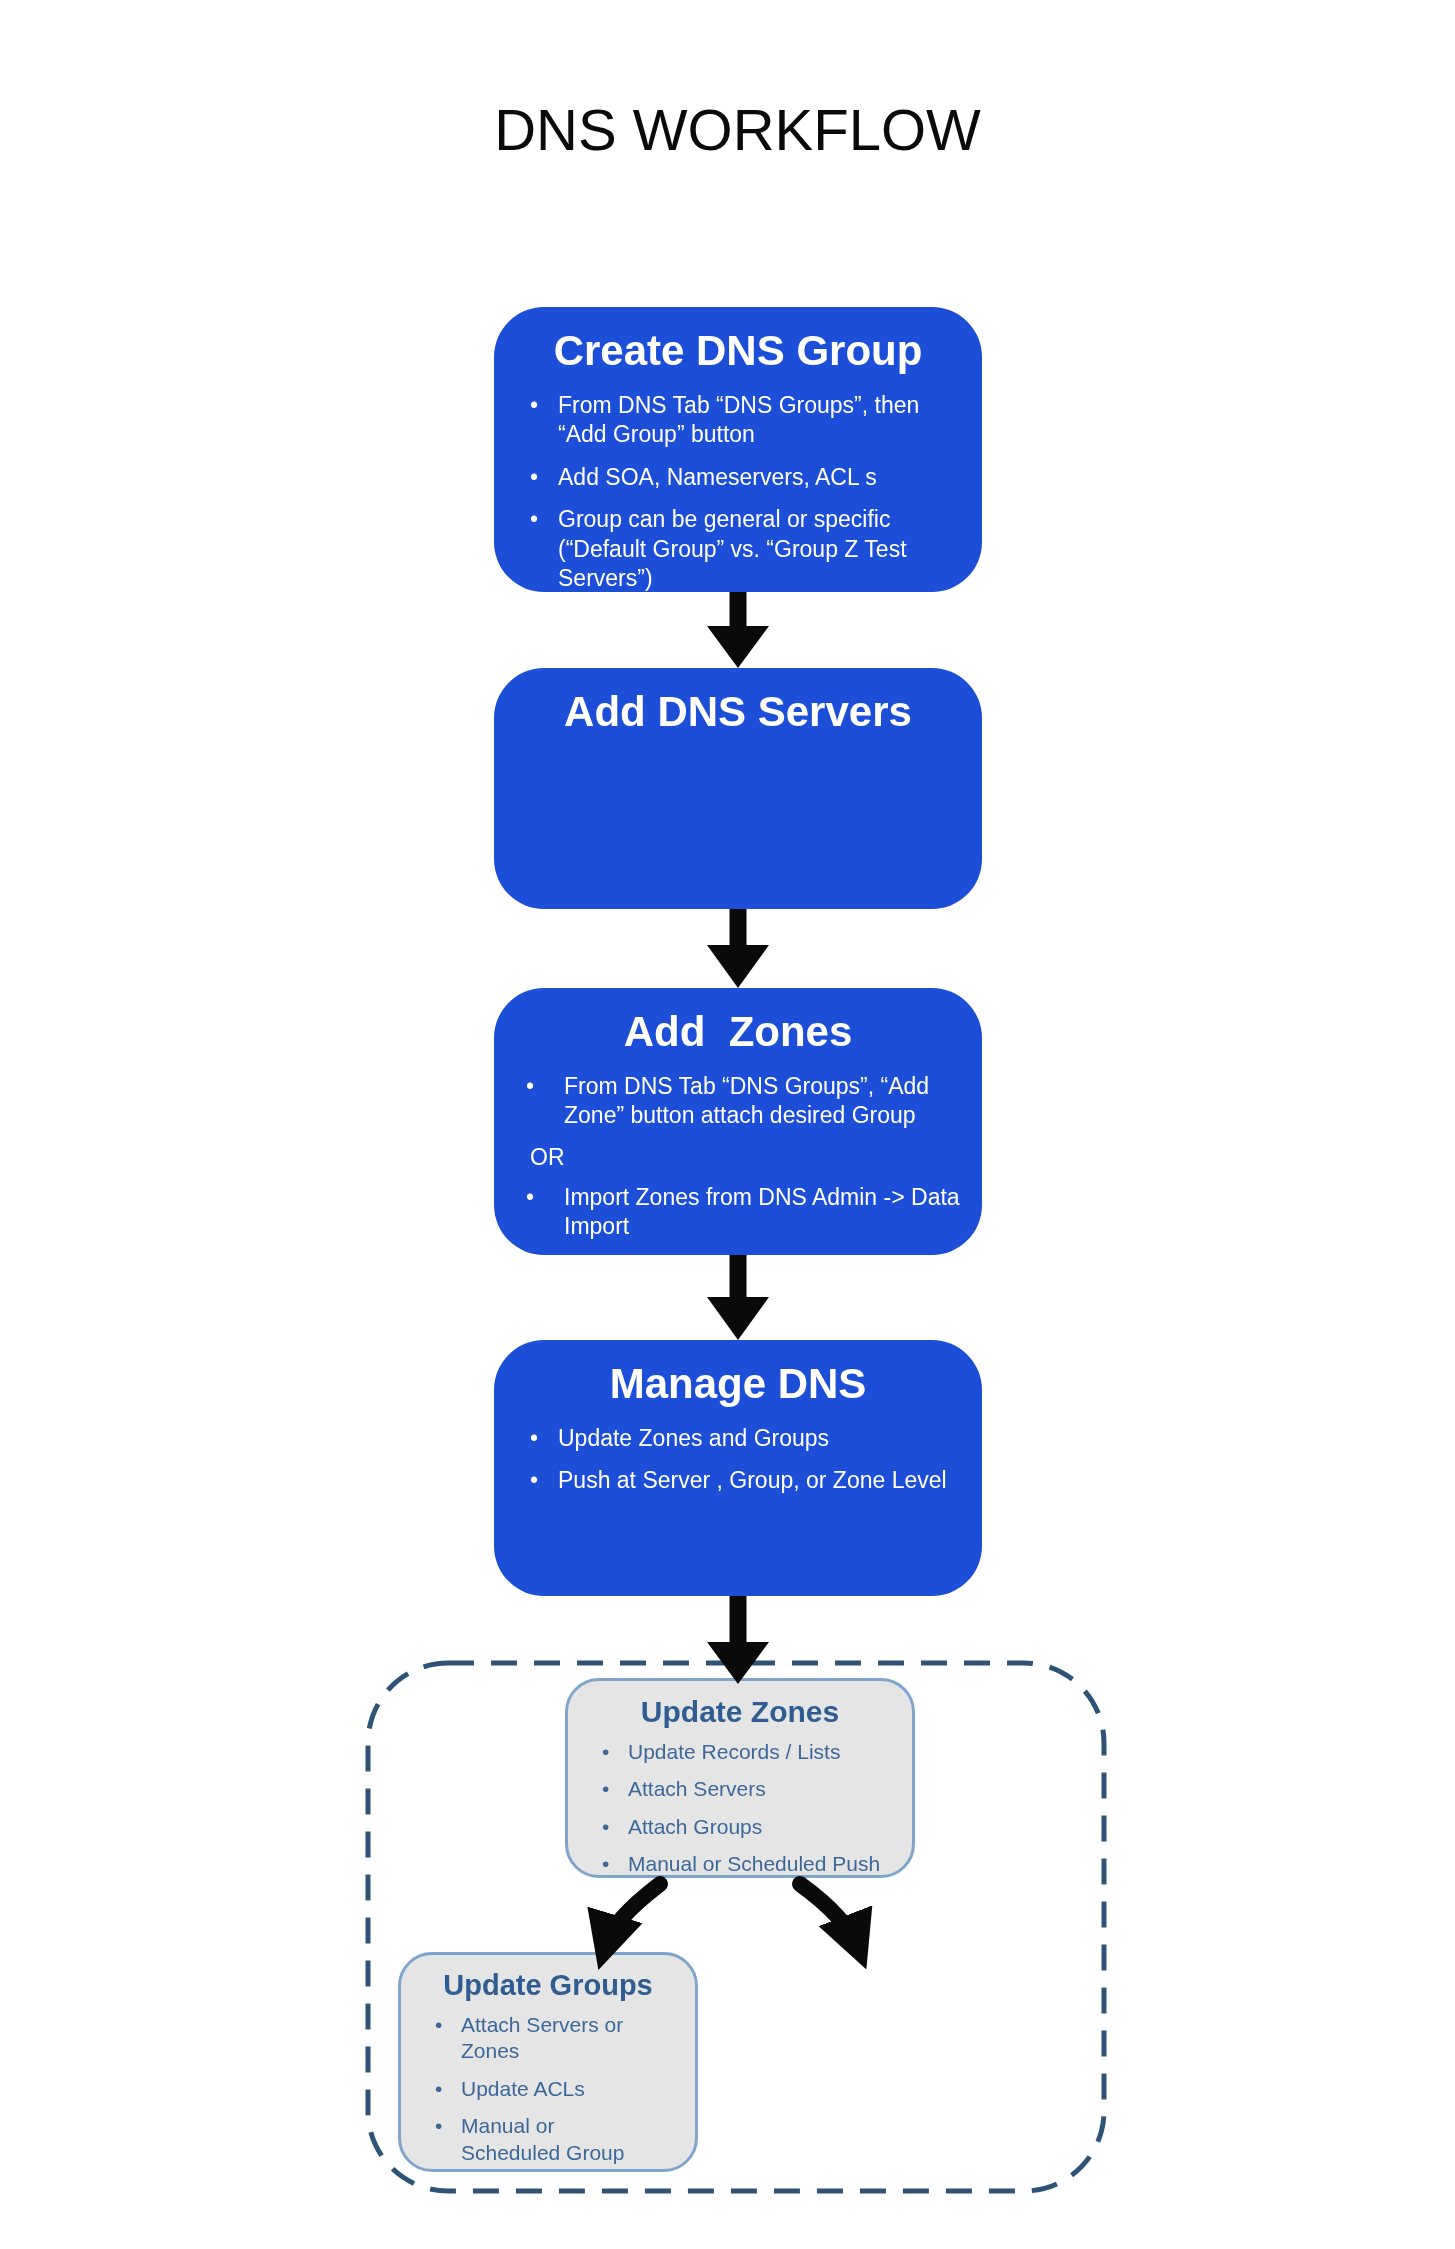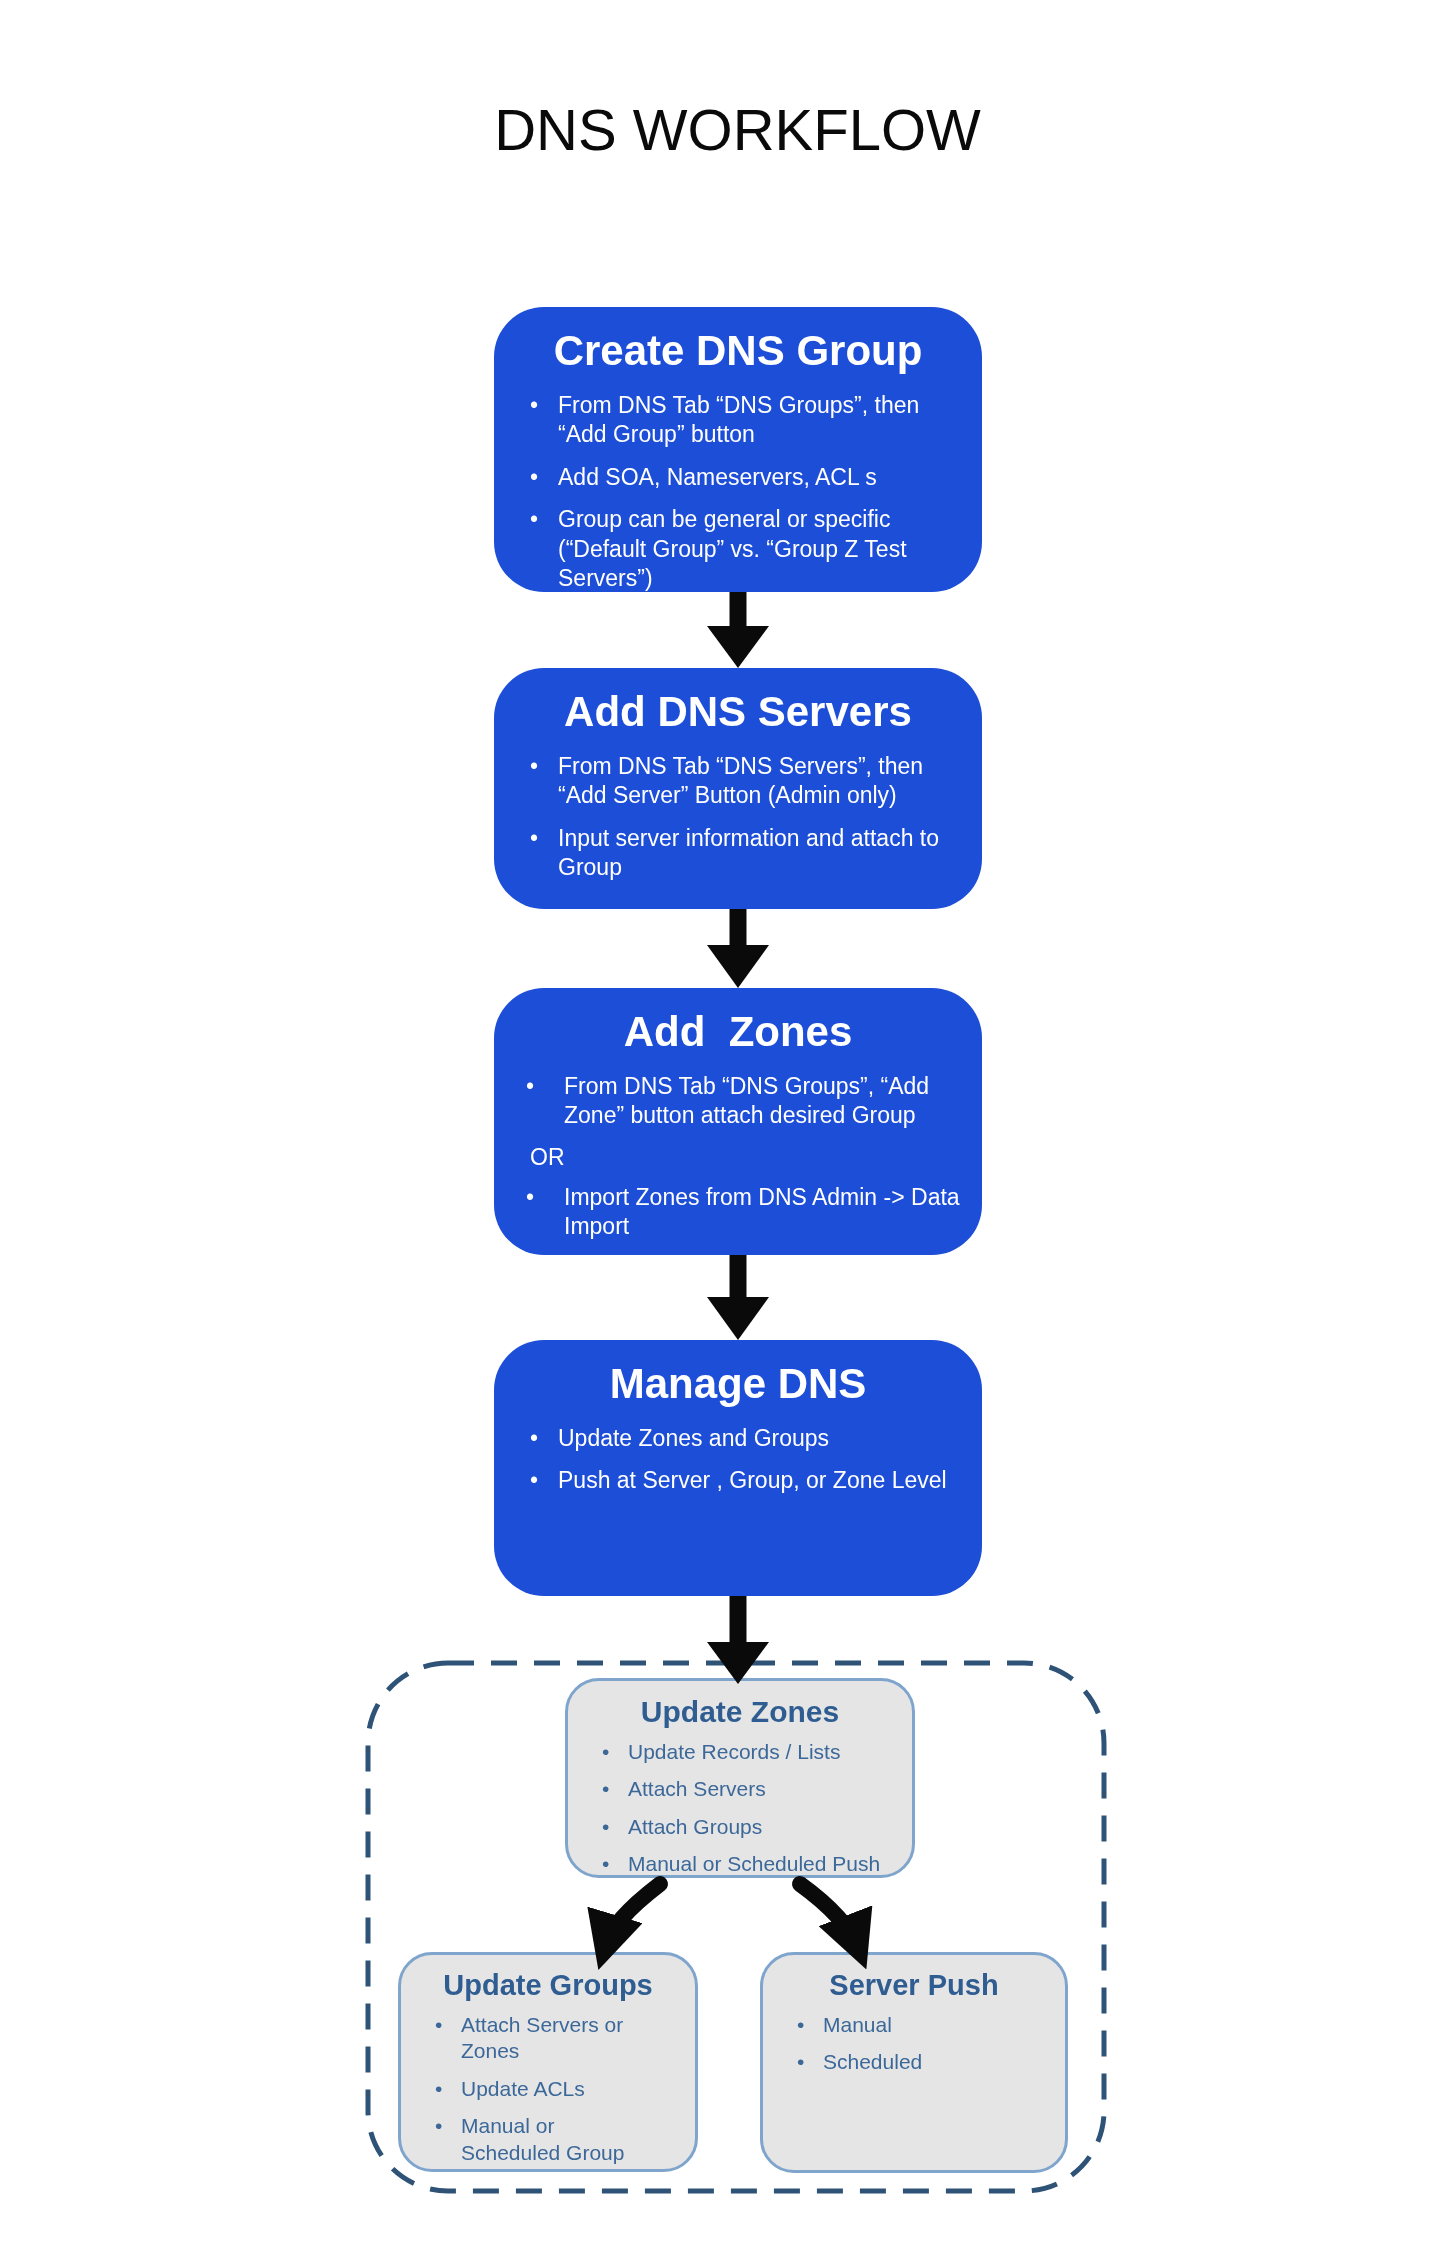--- a/index.html
+++ b/index.html
@@ -136,24 +136,20 @@
     <div class="flow-heading">Create DNS Group</div>
     <ul class="flow-bullets">
       <li>From DNS Tab “DNS Groups”, then “Add Group” button</li>
       <li>Add SOA, Nameservers, ACL s</li>
       <li>Group can be general or specific (“Default Group” vs. “Group Z Test Servers”)</li>
     </ul>
   </div>
 
   <div class="flow-box" id="flow-box-2">
     <div class="flow-heading">Add DNS Servers</div>
-    <ul class="flow-bullets">
-      <li>From DNS Tab “DNS Servers”, then “Add Server” Button (Admin only)</li>
-      <li>Input server information and attach to Group</li>
-    </ul>
   </div>
 
   <div class="flow-box" id="flow-box-3">
     <div class="flow-heading">Add  Zones</div>
     <ul class="flow-bullets wide-indent">
       <li>From DNS Tab “DNS Groups”, “Add Zone” button attach desired Group</li>
     </ul>
     <div class="or-label">OR</div>
     <ul class="flow-bullets wide-indent" style="margin-top:0;">
       <li>Import Zones from DNS Admin -&gt; Data Import</li>
@@ -182,27 +178,20 @@
 
   <div class="detail-box" id="box-update-groups">
     <div class="detail-heading" style="font-size:29px;">Update Groups</div>
     <ul class="detail-bullets">
       <li>Attach Servers or Zones</li>
       <li>Update ACLs</li>
       <li>Manual or Scheduled Group Push</li>
     </ul>
   </div>
 
-  <div class="detail-box" id="box-server-push">
-    <div class="detail-heading" style="font-size:29px;">Server Push</div>
-    <ul class="detail-bullets">
-      <li>Manual</li>
-      <li>Scheduled</li>
-    </ul>
-  </div>
 
   <svg class="arrow-layer" viewBox="0 0 1455 2249">
     <defs>
       <marker id="ah" viewBox="0 0 10 10" refX="6" refY="5" markerWidth="3.6" markerHeight="3.6" orient="auto" markerUnits="strokeWidth">
         <path d="M 0 0 L 10 5 L 0 10 Z" fill="#0a0a0a"></path>
       </marker>
     </defs>
 
     <rect x="368" y="1663" width="736" height="528" rx="80" ry="80" fill="none" stroke="#2e5377" stroke-width="5" stroke-dasharray="26 17"></rect>
 

